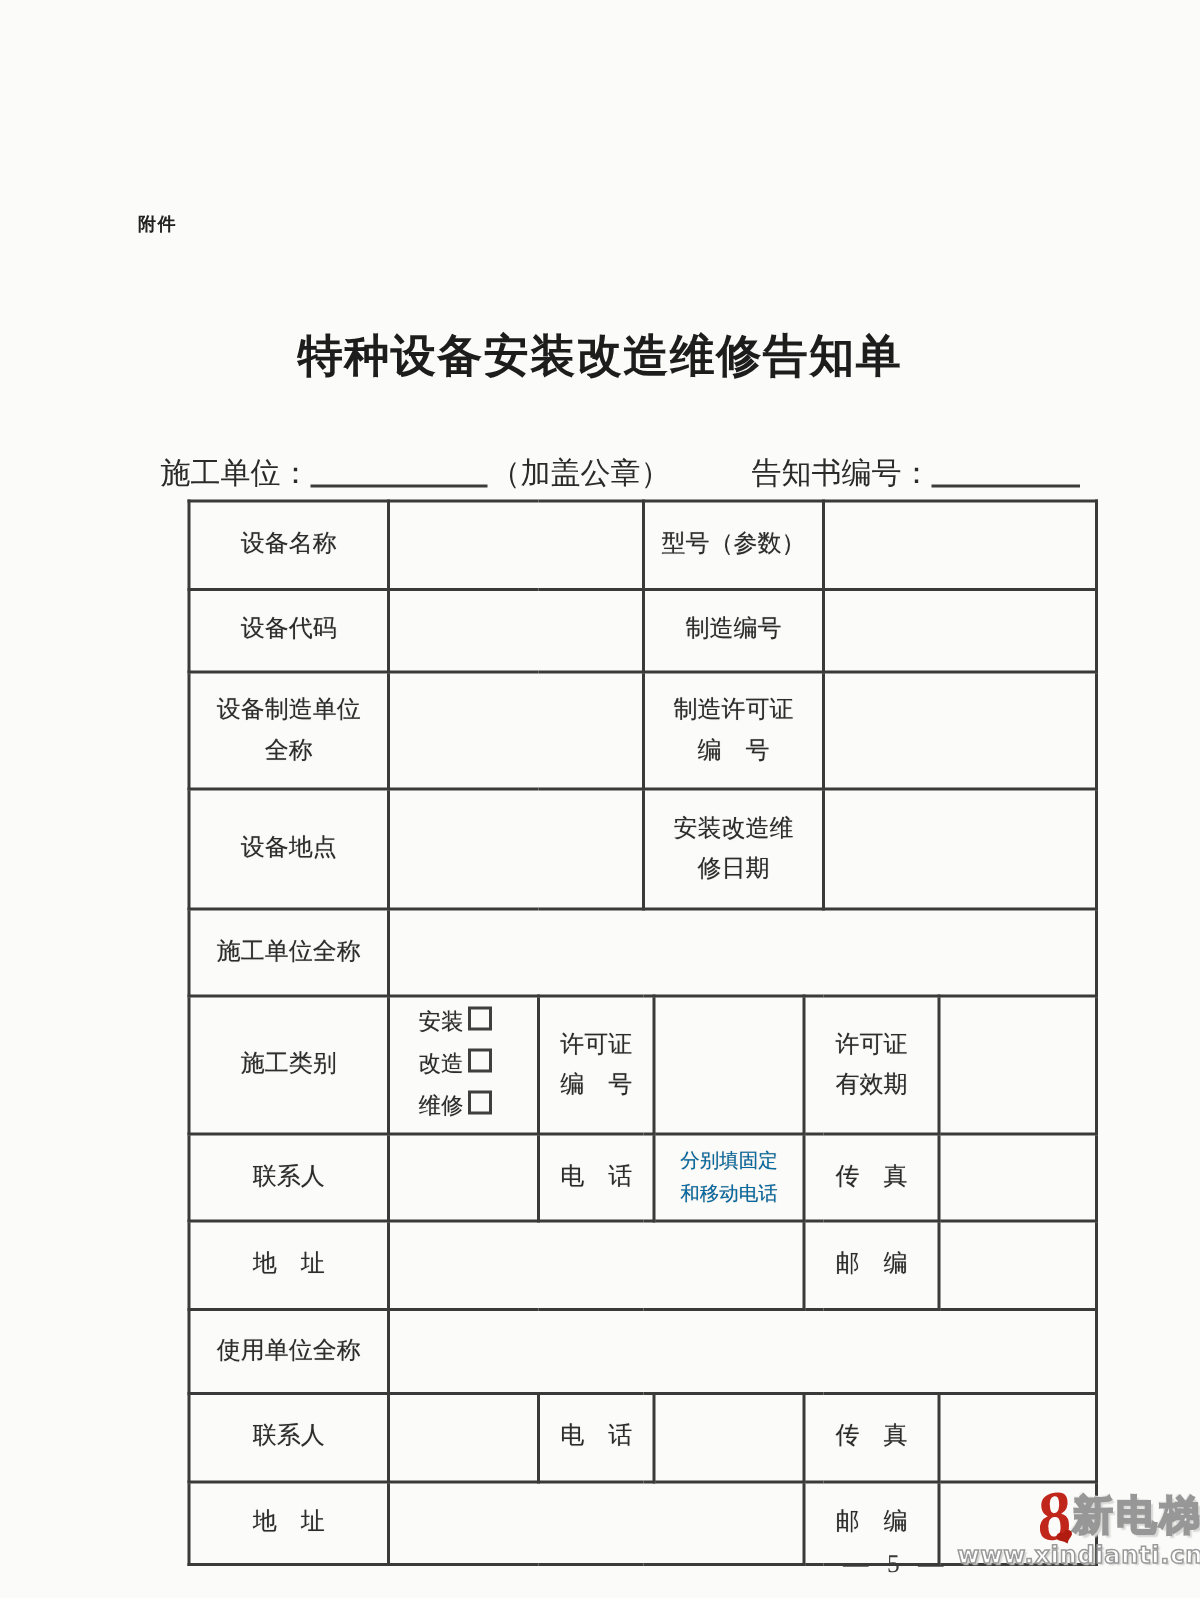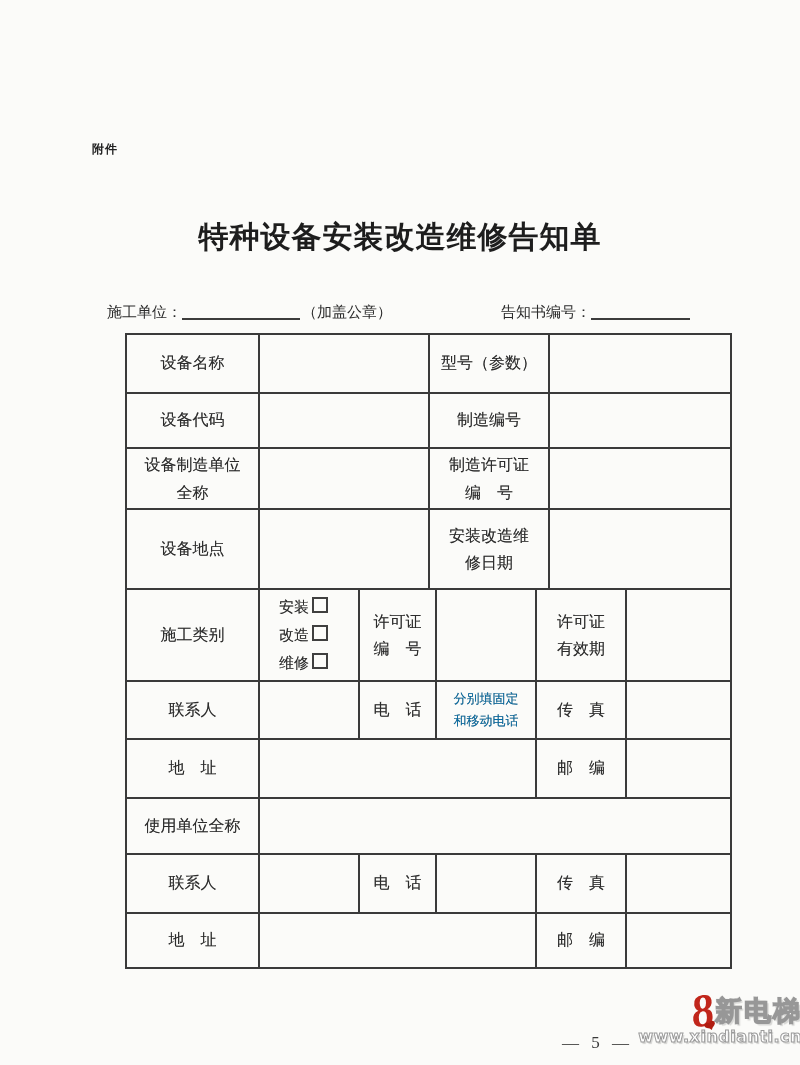--- a/index.html
+++ b/index.html
@@ -19,21 +19,21 @@
     font-size:12px;font-weight:600;letter-spacing:1px;color:#222;
   }
   .doc-title{
     position:absolute;left:0;top:217px;width:100%;
     text-align:center;font-size:30px;font-weight:bold;
     letter-spacing:1px;color:#1d1d1d;
   }
 
   .header-line{
     position:absolute;left:95px;top:302px;width:610px;height:26px;
-    font-size:15px;color:#2b2b2b;white-space:nowrap;
+    font-size:20px;color:#2b2b2b;white-space:nowrap;
   }
   .hl-left{position:absolute;left:12px;top:0;}
   .hl-right{position:absolute;left:406px;top:0;}
   .blank-line{
     display:inline-block;height:16px;vertical-align:-3px;
     border-bottom:2px solid #3c3c3c;
   }
   .blank-cu{width:118px;}
   .blank-no{width:99px;}
   .seal-note{margin-left:2px;}
@@ -52,21 +52,21 @@
   .tl{display:block;line-height:1.7;}
   .cbx-cell{text-align:left !important;padding-left:19px !important;font-size:15px;}
   .cbx-line{line-height:28px;white-space:nowrap;}
   .cbx-box{
     display:inline-block;width:12px;height:12px;
     border:2px solid #3f3f3f;margin-left:3px;vertical-align:-1px;
     background:transparent;
   }
   .note-cell{font-size:13px;line-height:1.7;color:#0369a1;}
 
-  .r1{height:59px;} .r2{height:55px;} .r3{height:61px;} .r4{height:80px;}
+  .r1{height:59px;} .r2{height:55px;} .r3{height:78px;} .r4{height:80px;}
   .r5{height:58px;} .r6{height:92px;} .r7{height:58px;} .r8{height:59px;}
   .r9{height:56px;} .r10{height:59px;} .r11{height:55px;}
 
   .page-num{
     position:absolute;left:562px;top:1033px;
     font-size:17px;letter-spacing:4px;color:#3a3a3a;z-index:1;
   }
   .logo{
     position:absolute;left:612px;top:991px;width:190px;z-index:2;
     text-align:right;
@@ -161,20 +161,24 @@
       <tr class="r4">
         <td>设备地点</td>
         <td colspan="2"></td>
         <td colspan="3">
           <span class="tl">安装改造维</span>
           <span class="tl">修日期</span>
         </td>
         <td colspan="2"></td>
       </tr>
 
+      <tr class="r5">
+        <td>施工单位全称</td>
+        <td colspan="7"></td>
+      </tr>
 
       <tr class="r6">
         <td>施工类别</td>
         <td class="cbx-cell">
           <div class="cbx-line"><span>安装</span><span class="cbx-box"></span></div>
           <div class="cbx-line"><span>改造</span><span class="cbx-box"></span></div>
           <div class="cbx-line"><span>维修</span><span class="cbx-box"></span></div>
         </td>
         <td colspan="2">
           <span class="tl">许可证</span>

